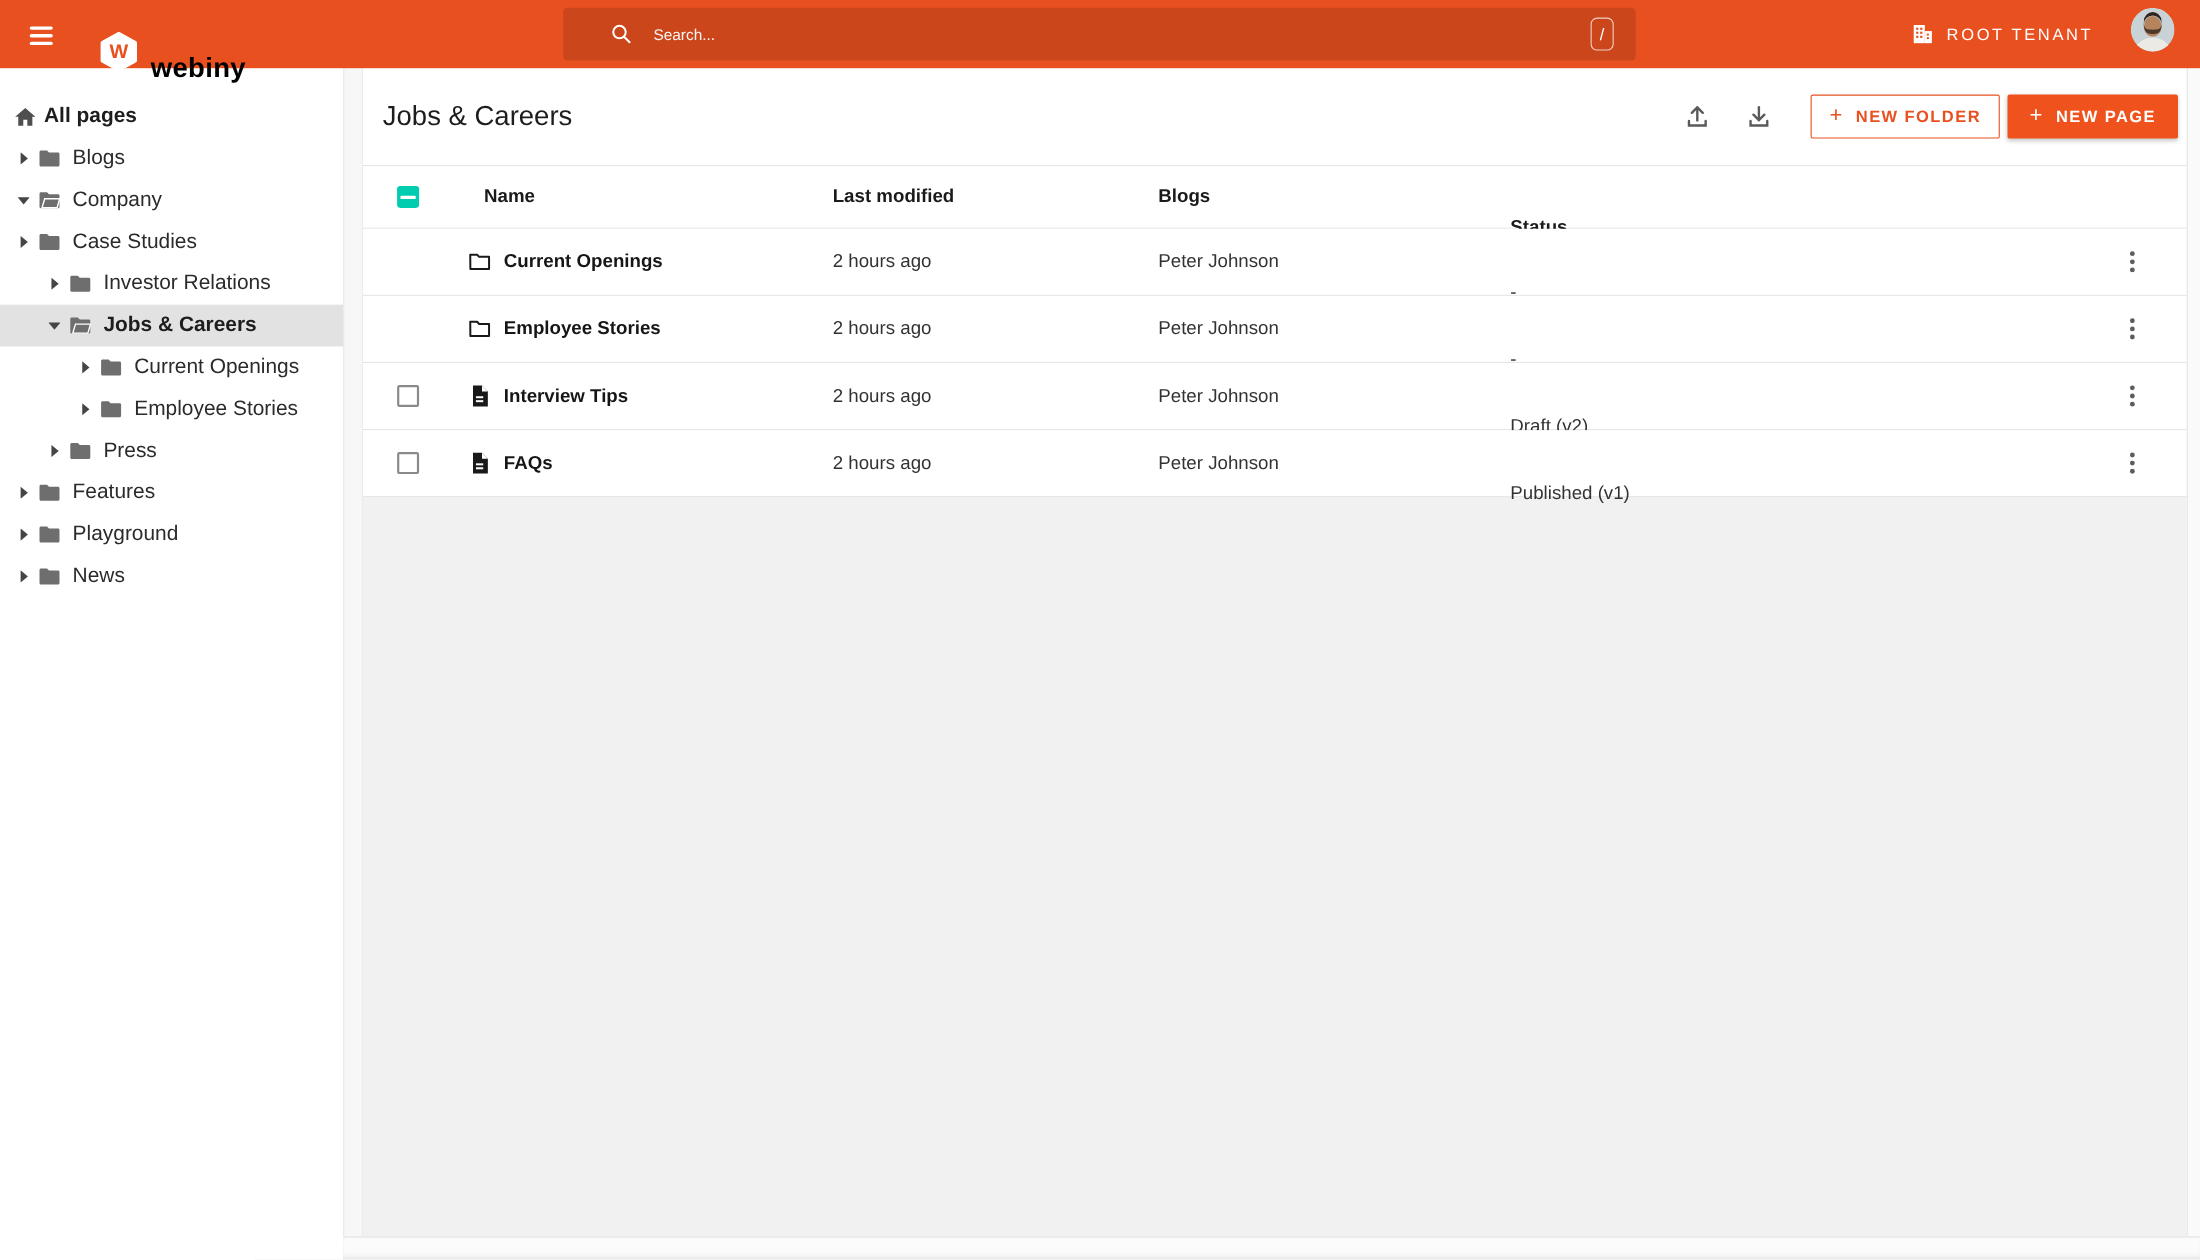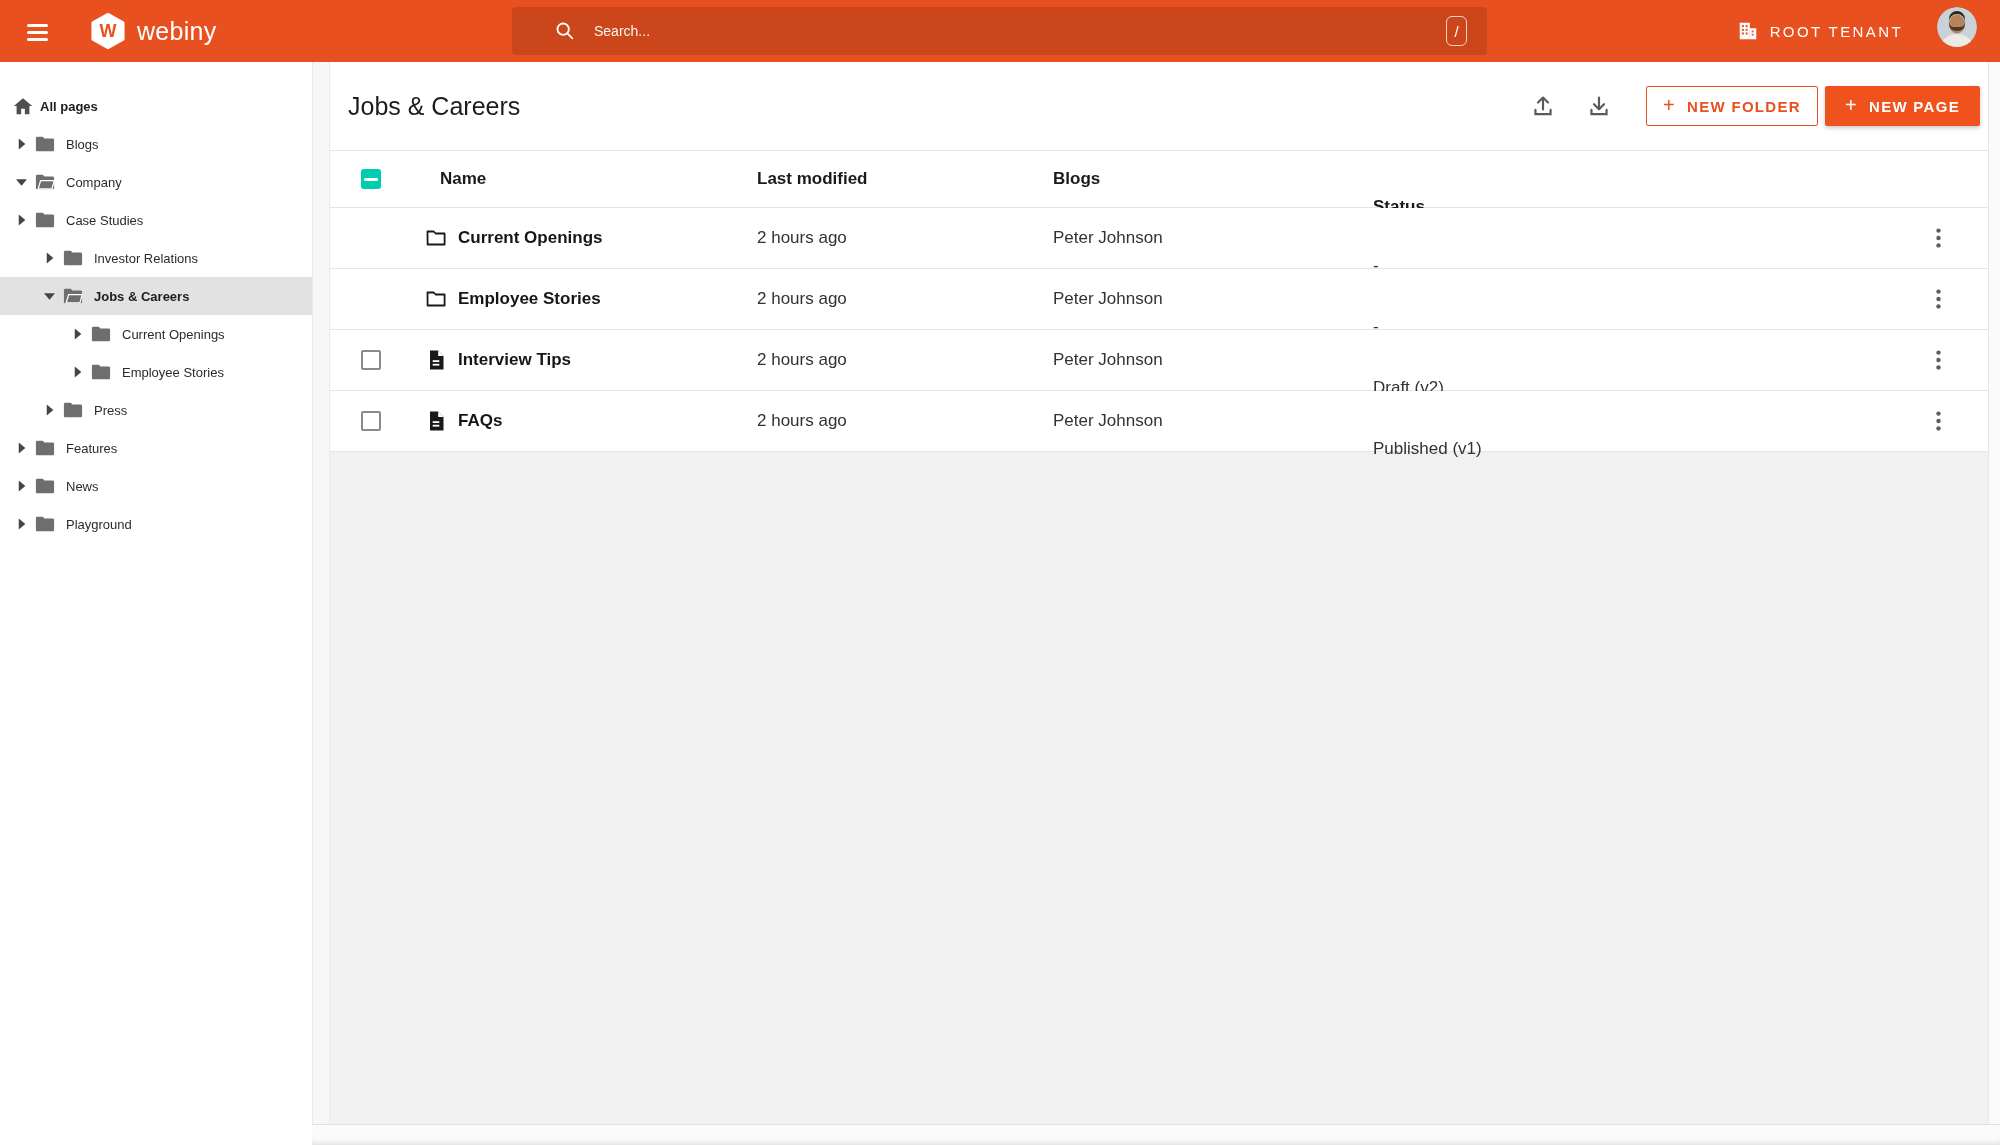--- a/index.html
+++ b/index.html
@@ -14,38 +14,38 @@
   *{margin:0;padding:0;box-sizing:border-box;}
   html,body{width:2000px;height:1145px;}
   body{font-family:"Liberation Sans","DejaVu Sans",sans-serif;background:#fff;overflow:hidden;}
   #app{position:relative;width:2000px;height:1145px;background:#fff;overflow:hidden;}
 
   
   .topbar{position:absolute;left:0;top:0;width:2000px;height:62px;background:var(--primary);z-index:20;}
   .burger{position:absolute;left:27px;top:24px;width:21px;height:17px;display:flex;flex-direction:column;justify-content:space-between;cursor:pointer;background:none;border:none;}
   .burger span{display:block;width:21px;height:3px;background:#fff;border-radius:2px;}
   .logo{position:absolute;left:90px;top:12px;display:flex;align-items:center;gap:11px;}
-  .logo-word{color:#ffffff;font-size:25px;font-weight:400;letter-spacing:.3px;line-height:38px;}
+  .logo-word{color:#000000;font-size:25px;font-weight:700;letter-spacing:.3px;line-height:38px;margin-top:31px;}
   .searchbox{position:absolute;left:512px;top:7px;width:975px;height:48px;background:rgba(0,0,0,.12);border-radius:4px;display:flex;align-items:center;padding:0 20px 0 42px;}
   .searchbox .mag{flex:0 0 auto;margin-right:18px;display:flex;}
   .searchbox input{flex:1;background:transparent;border:none;outline:none;color:#fff;font-size:14px;font-family:inherit;}
   .searchbox input::placeholder{color:rgba(255,255,255,.95);}
   .slash-badge{flex:0 0 auto;width:21px;height:30px;border:1.5px solid rgba(255,255,255,.75);border-radius:6px;color:#fff;font-size:15px;display:flex;align-items:center;justify-content:center;}
   .tenant{position:absolute;right:97px;top:0;height:62px;display:flex;align-items:center;gap:11px;cursor:pointer;background:none;border:none;}
   .tenant-label{color:#fff;font-size:15px;font-weight:500;letter-spacing:2.4px;}
   .avatar{position:absolute;right:23px;top:7px;width:40px;height:40px;border-radius:50%;overflow:hidden;cursor:pointer;}
 
   
   .sidebar{position:absolute;left:0;top:62px;width:312px;height:1083px;background:#fff;z-index:5;}
   .side-inner{padding-top:25px;}
   .srow{position:relative;height:38px;display:block;cursor:pointer;}
   .srow.selected{background:#e2e2e2;}
   .srow .tw{position:absolute;top:50%;transform:translateY(-50%);width:11px;height:11px;display:flex;}
   .srow .fico{position:absolute;top:50%;transform:translateY(-50%);width:22px;height:20px;display:flex;}
-  .srow .lbl{position:absolute;top:50%;transform:translateY(-50%);font-size:13px;color:#2b2b2b;white-space:nowrap;}
+  .srow .lbl{position:absolute;top:50%;transform:translateY(-50%);font-size:19px;color:#2b2b2b;white-space:nowrap;}
   .srow .lbl.bold{font-weight:700;color:#1d1d1d;}
   .lvl0 .tw{left:16px;} .lvl0 .fico{left:34px;} .lvl0 .lbl{left:66px;}
   .lvl1 .tw{left:44px;} .lvl1 .fico{left:62px;} .lvl1 .lbl{left:94px;}
   .lvl2 .tw{left:72px;} .lvl2 .fico{left:90px;} .lvl2 .lbl{left:122px;}
   .home-row .fico{left:12px;width:24px;} .home-row .lbl{left:40px;}
   .create-row{margin-top:0;}
   .create-row .fico{left:11px;width:22px;} .create-row .lbl{left:35px;}
 
   .lgutter{position:absolute;left:312px;top:62px;width:18px;height:1083px;background:#f7f7f7;border-left:1px solid #e8e8e8;border-right:1px solid #ececec;z-index:6;}
   .rgutter{position:absolute;left:1988px;top:62px;width:12px;height:1062px;background:#fafafa;border-left:1px solid #e7e7e7;z-index:6;}
@@ -291,35 +291,35 @@
         <span class="tw">
             <svg width="11" height="11" viewBox="0 0 10 10">
               <path d="M2.5 0l6 5-6 5z" fill="#454545"></path>
             </svg>
           </span>
         <span class="fico">
             <svg width="22" height="20" viewBox="0 0 24 22">
               <path d="M9.5 3H3.5c-.9 0-1.5.7-1.5 1.5v13c0 .8.6 1.5 1.5 1.5h17c.9 0 1.5-.7 1.5-1.5V6.5c0-.8-.6-1.5-1.5-1.5h-9l-2-2z" fill="#6e6e6e"></path>
             </svg>
           </span>
+        <span class="lbl">Playground</span>
+      </div>
+
+      <div class="srow lvl0">
+        <span class="tw">
+            <svg width="11" height="11" viewBox="0 0 10 10">
+              <path d="M2.5 0l6 5-6 5z" fill="#454545"></path>
+            </svg>
+          </span>
+        <span class="fico">
+            <svg width="22" height="20" viewBox="0 0 24 22">
+              <path d="M9.5 3H3.5c-.9 0-1.5.7-1.5 1.5v13c0 .8.6 1.5 1.5 1.5h17c.9 0 1.5-.7 1.5-1.5V6.5c0-.8-.6-1.5-1.5-1.5h-9l-2-2z" fill="#6e6e6e"></path>
+            </svg>
+          </span>
         <span class="lbl">News</span>
-      </div>
-
-      <div class="srow lvl0">
-        <span class="tw">
-            <svg width="11" height="11" viewBox="0 0 10 10">
-              <path d="M2.5 0l6 5-6 5z" fill="#454545"></path>
-            </svg>
-          </span>
-        <span class="fico">
-            <svg width="22" height="20" viewBox="0 0 24 22">
-              <path d="M9.5 3H3.5c-.9 0-1.5.7-1.5 1.5v13c0 .8.6 1.5 1.5 1.5h17c.9 0 1.5-.7 1.5-1.5V6.5c0-.8-.6-1.5-1.5-1.5h-9l-2-2z" fill="#6e6e6e"></path>
-            </svg>
-          </span>
-        <span class="lbl">Playground</span>
       </div>
 
 
     </div>
   </nav>
 
   <div class="lgutter"></div>
 
   <main class="main">
 

